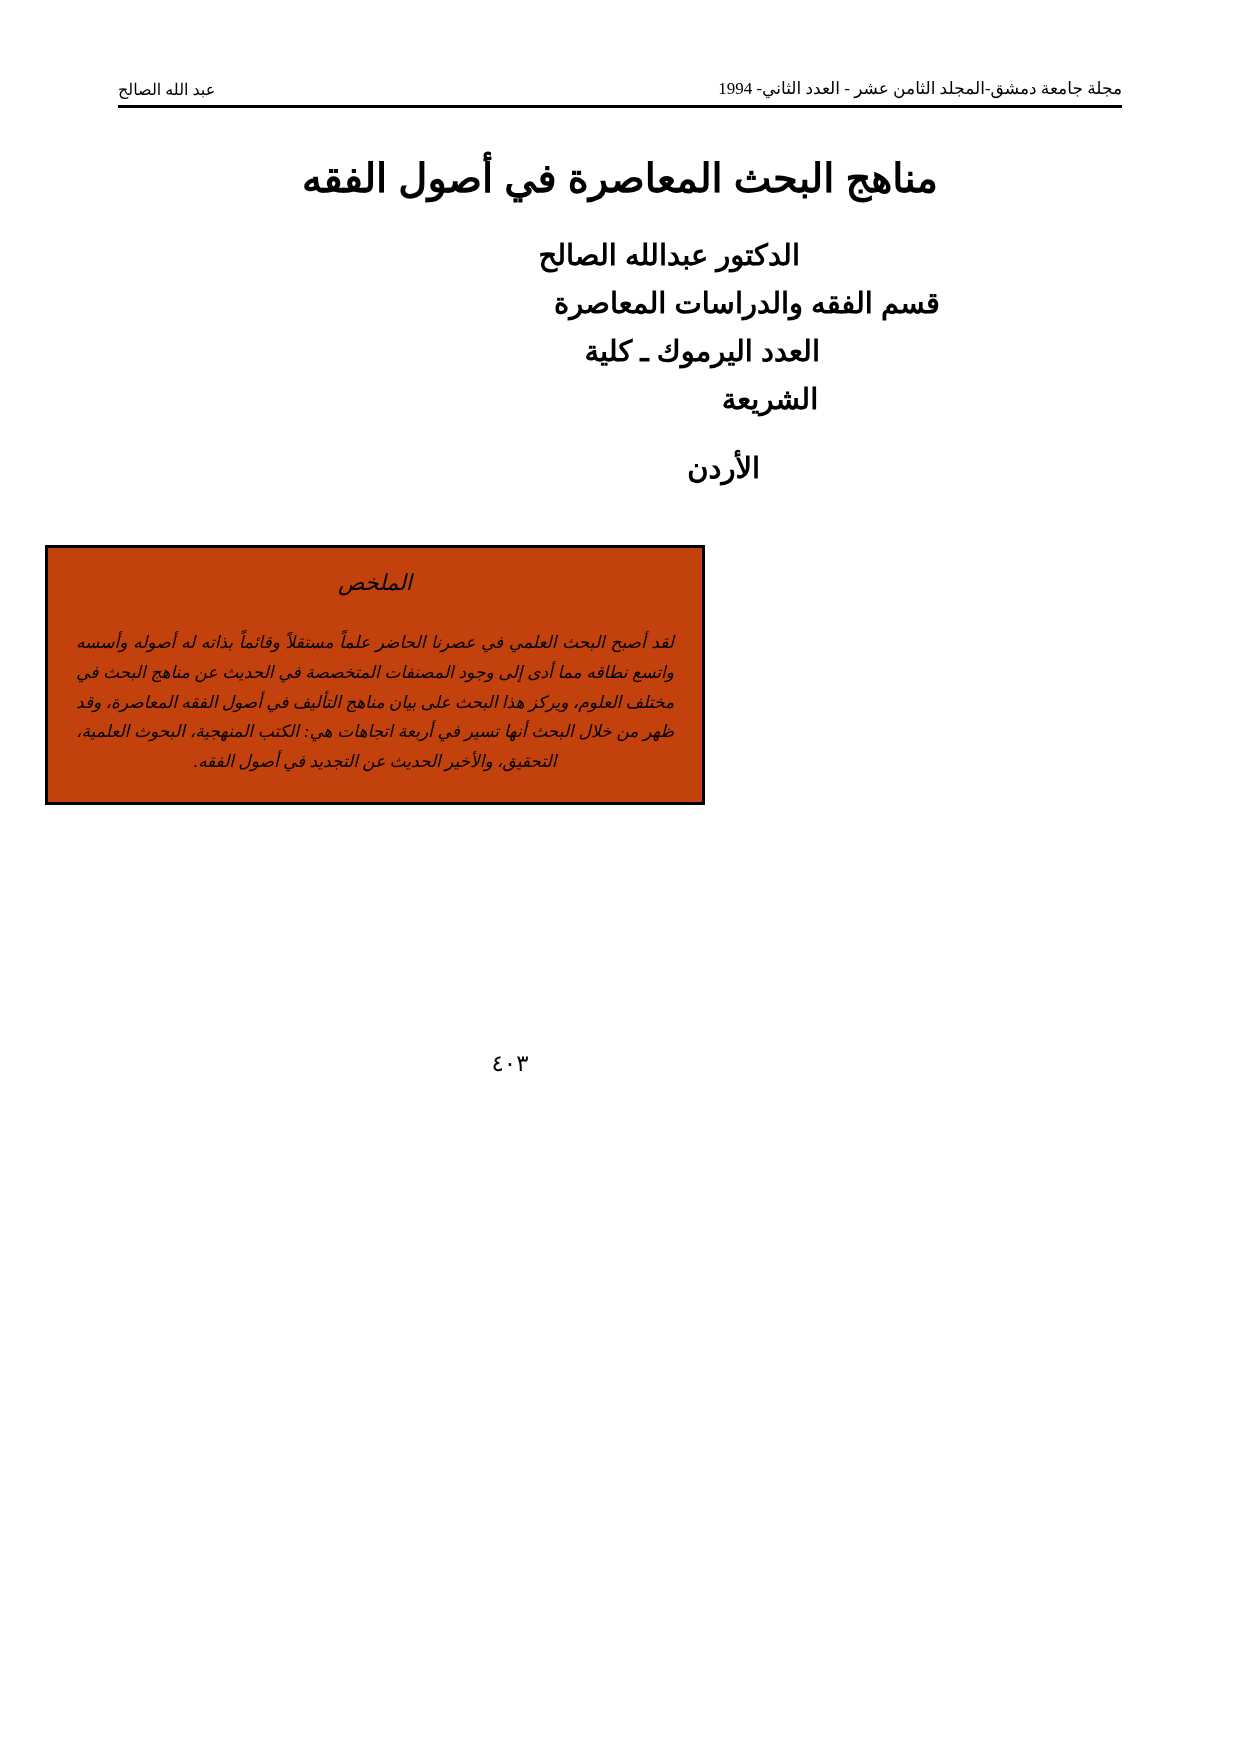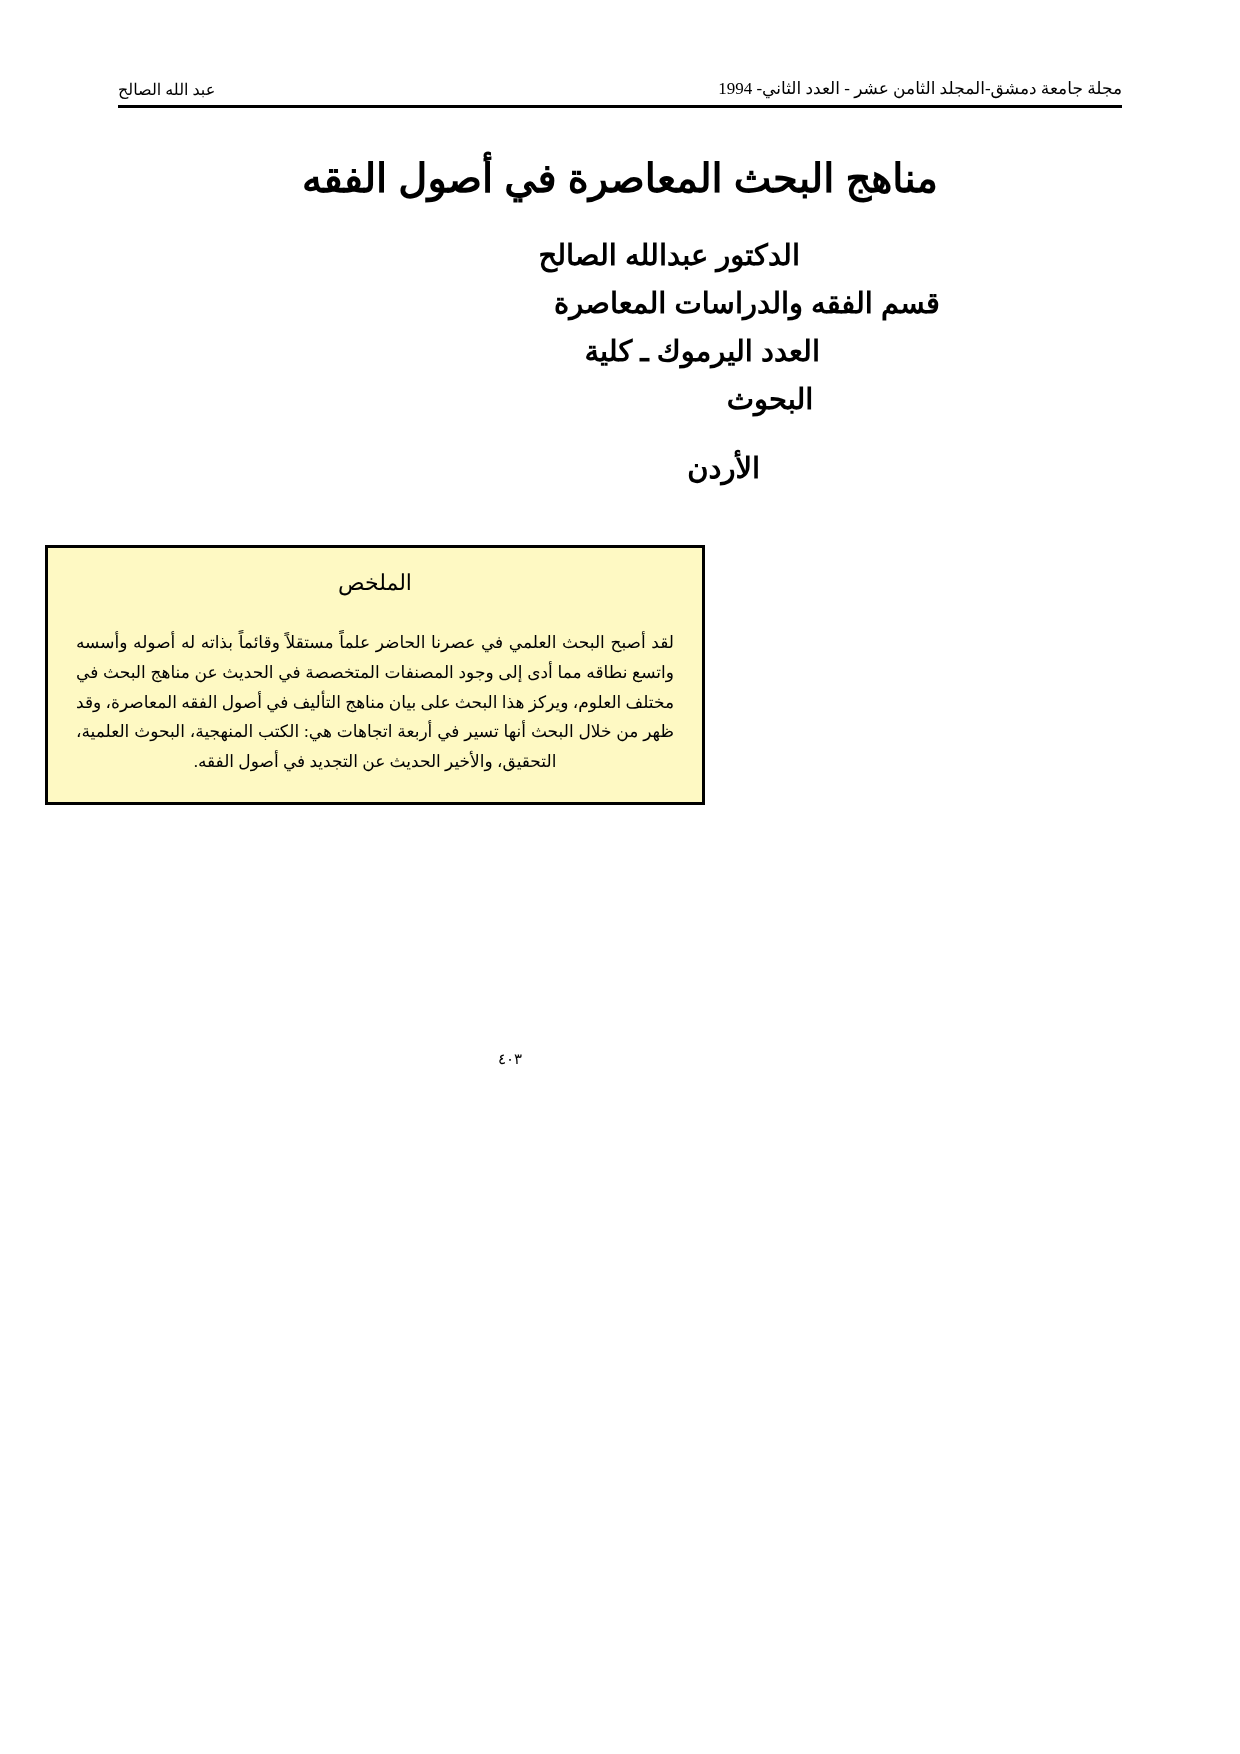--- a/index.html
+++ b/index.html
@@ -83,21 +83,22 @@
 
   
   .abstract-box {
     position: absolute;
     top: 545px;
     right: 535px;
     width: 660px;
     height: 260px;
     border: 3px solid #000000;
     box-sizing: border-box;
-    background: #fef9c3;
+    background: #c2410c;
+    font-style: italic;
   }
   .abstract-title {
     margin-top: 22px;
     text-align: center;
     font-size: 22px;
     font-family: "Liberation Serif", serif;
     font-weight: normal;
   }
   .abstract-body {
     margin: 32px 28px 16px 28px;
@@ -109,42 +110,42 @@
     font-family: "Liberation Serif", serif;
   }
 
   
   .page-number {
     position: absolute;
     top: 1050px;
     left: 0;
     width: 1020px;
     text-align: center;
-    font-size: 15px;
+    font-size: 23px;
     font-family: "Liberation Serif", serif;
   }
 </style>
 </head>
 <body>
 
 <div class="page">
 
   <div class="header">
     <span class="header-right">مجلة جامعة دمشق-المجلد الثامن عشر - العدد الثاني- 1994</span>
     <span class="header-left">عبد الله الصالح</span>
   </div>
   <div class="header-rule"></div>
 
   <div class="title">مناهج البحث المعاصرة في أصول الفقه</div>
 
   <div class="author-block">
     <div class="author-line-1">الدكتور عبدالله الصالح</div>
     <div class="author-line-2">قسم الفقه والدراسات المعاصرة</div>
     <div class="author-line-3">العدد اليرموك ـ كلية</div>
-    <div class="author-line-4">البحوث</div>
+    <div class="author-line-4">الشريعة</div>
     <div class="author-line-5">الأردن</div>
   </div>
 
   <div class="abstract-box">
     <div class="abstract-title">الملخص</div>
     <div class="abstract-body">لقد أصبح البحث العلمي في عصرنا الحاضر  علماً مستقلاً وقائماً بذاته له أصوله وأسسه واتسع نطاقه مما أدى إلى وجود المصنفات المتخصصة في الحديث عن مناهج البحث في مختلف العلوم، ويركز هذا البحث على بيان مناهج التأليف في أصول الفقه المعاصرة، وقد ظهر من خلال البحث أنها تسير في أربعة اتجاهات هي: الكتب المنهجية، البحوث العلمية، التحقيق، والأخير الحديث عن التجديد في أصول الفقه.</div>
   </div>
 
   <div class="page-number">٤٠٣</div>
 

